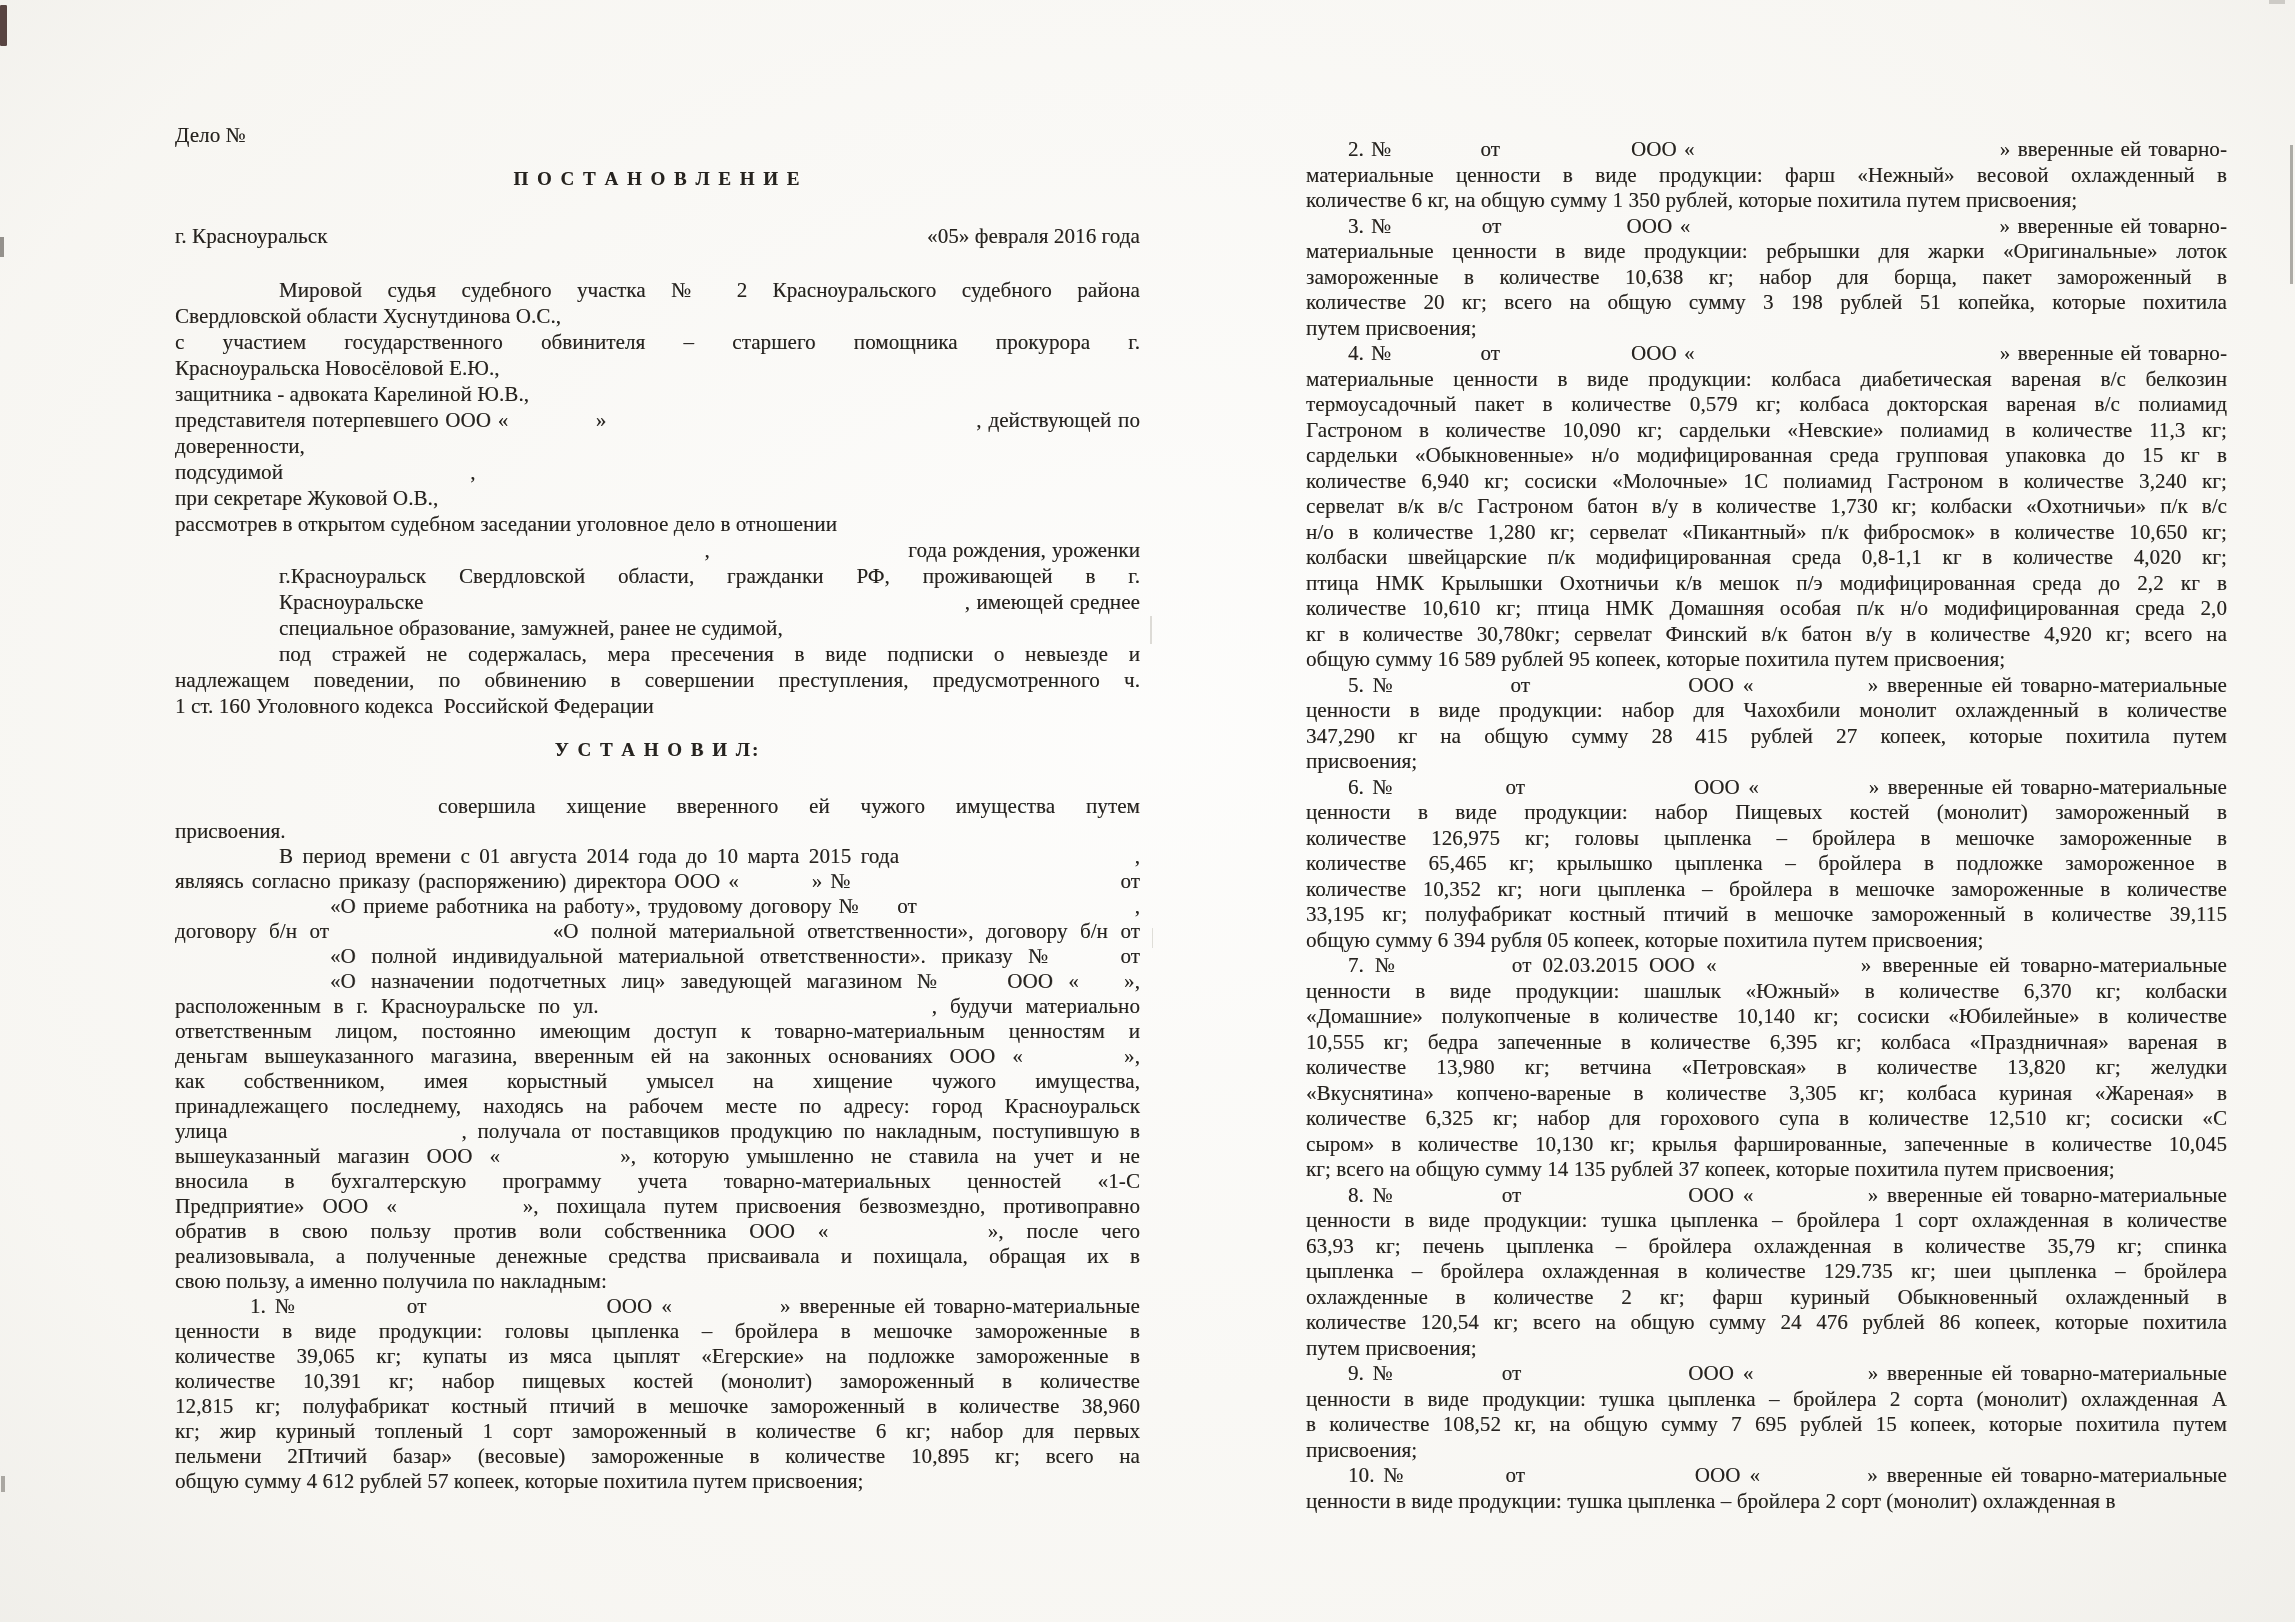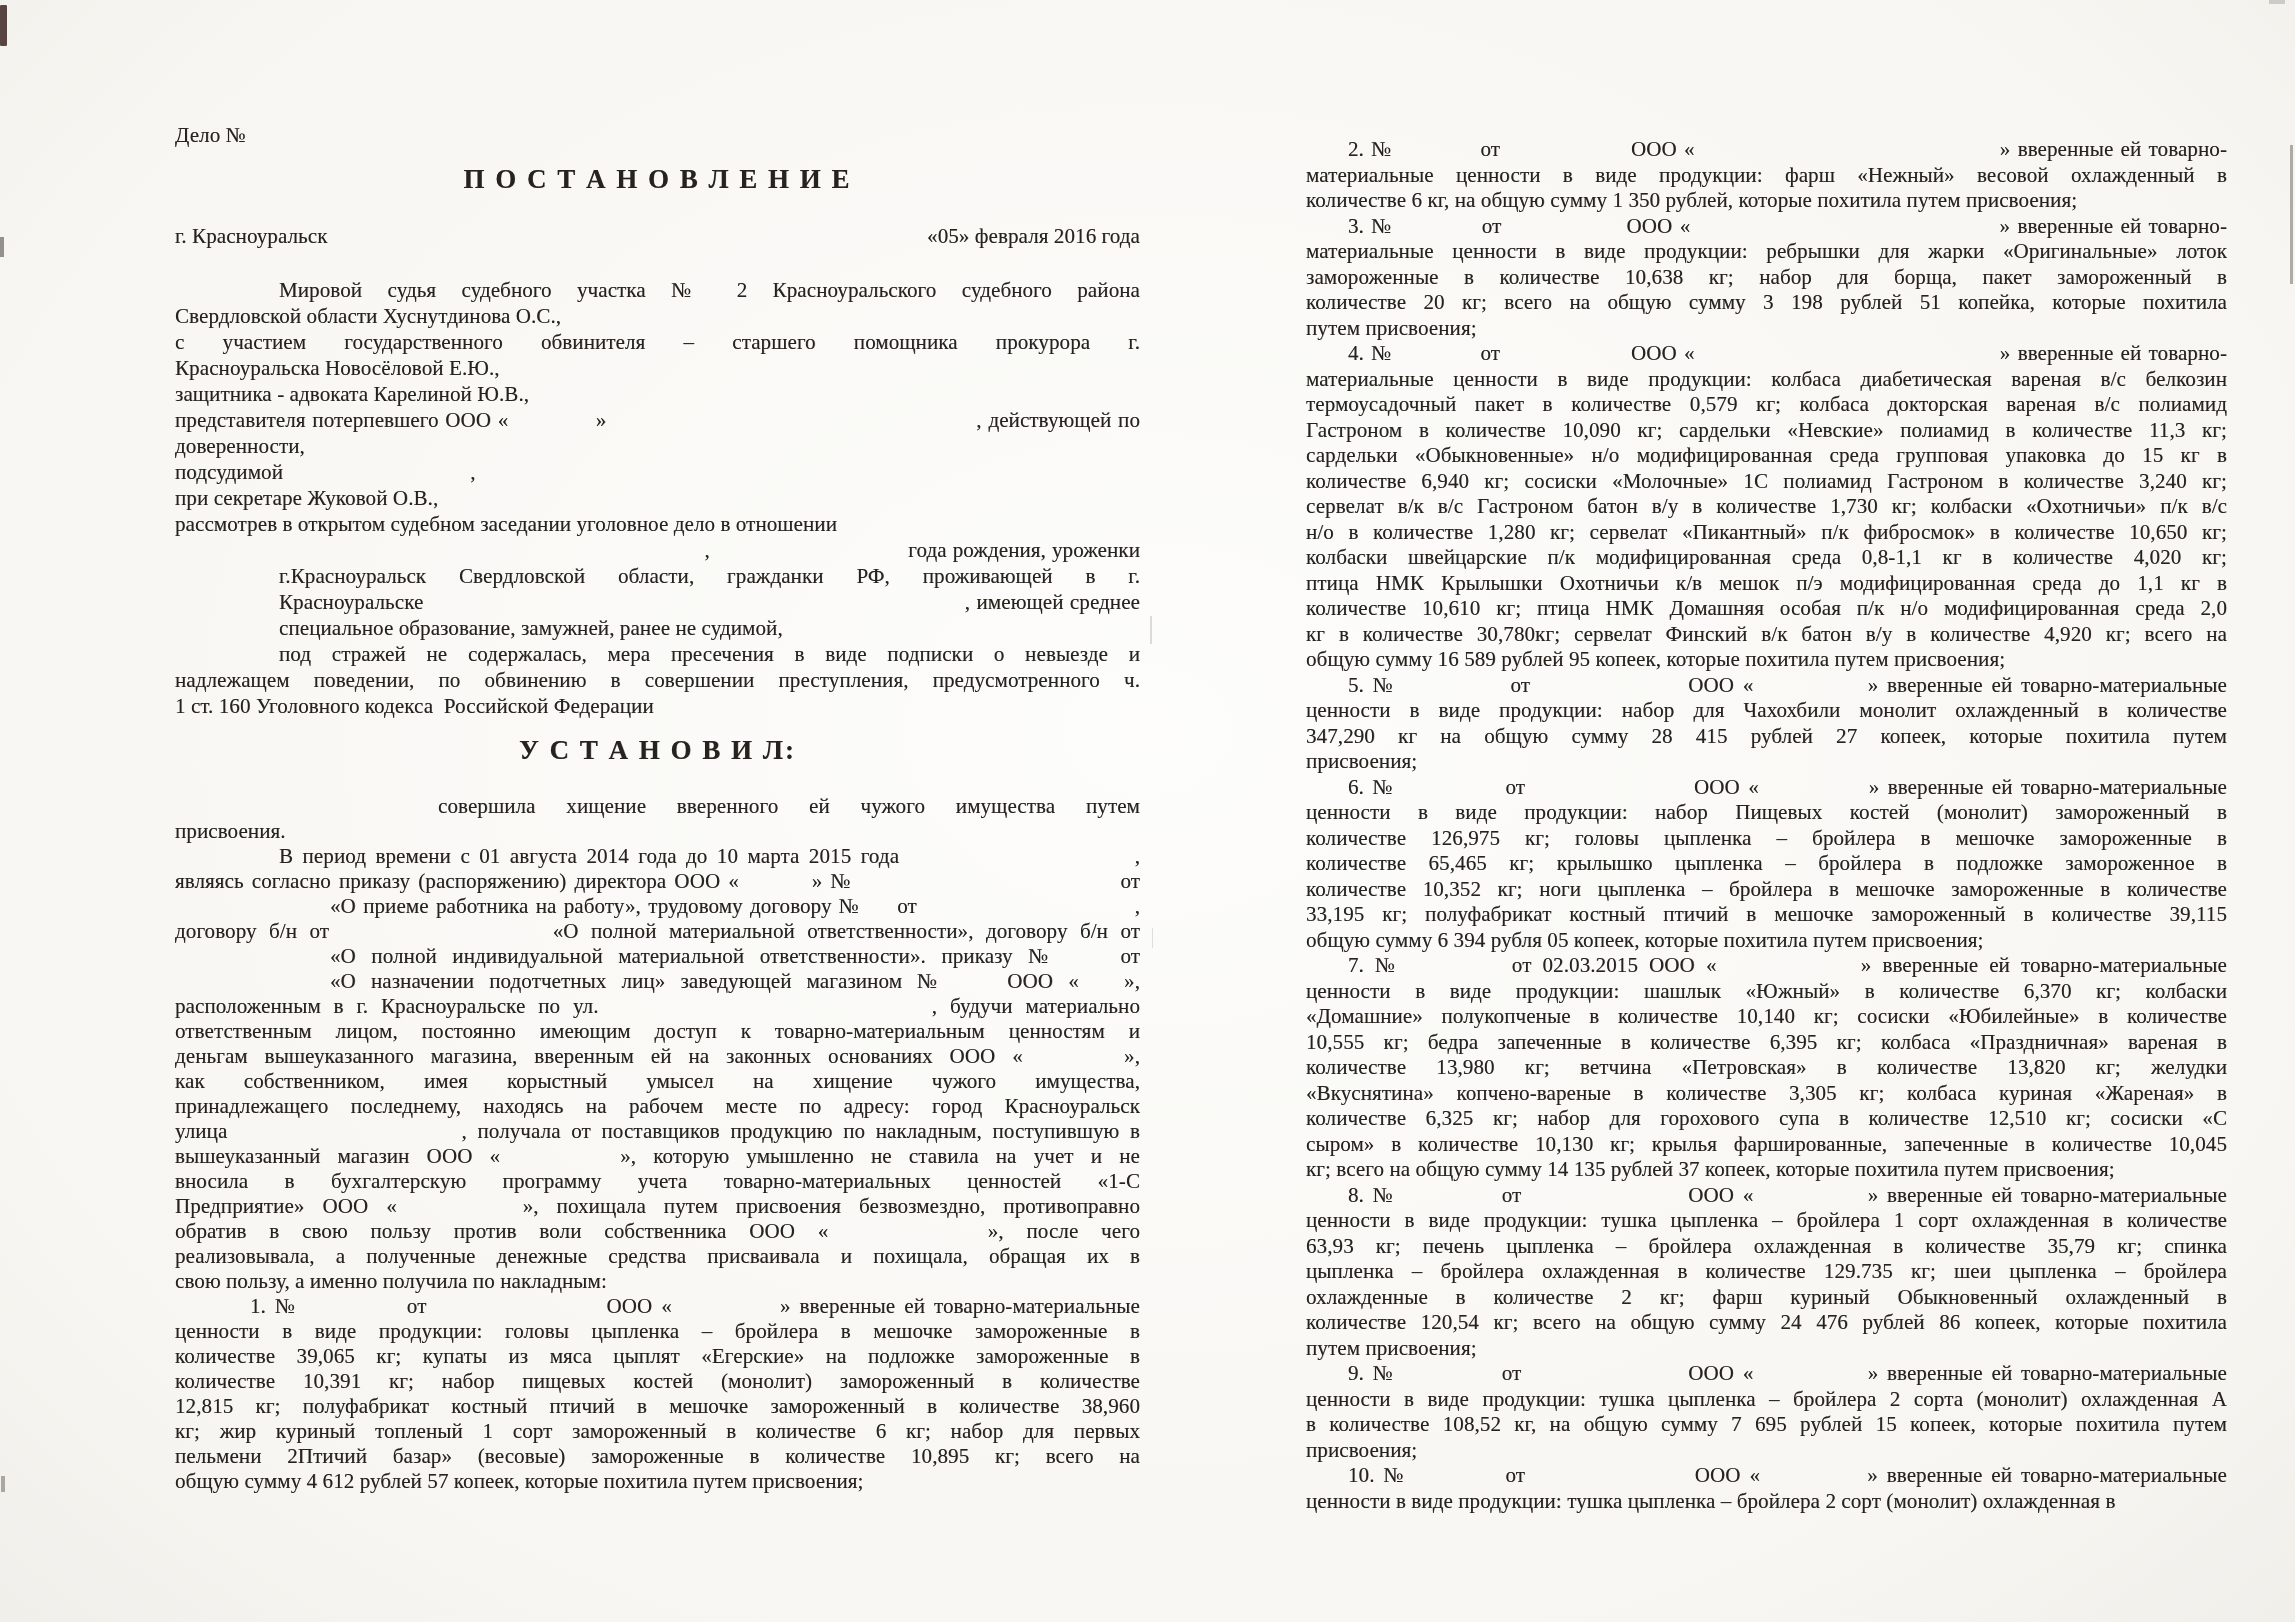--- a/index.html
+++ b/index.html
@@ -16,21 +16,21 @@
   .line{
     font-size:21px;line-height:26px;
     white-space:pre-wrap;
     text-align:justify;text-align-last:justify;
     letter-spacing:0.1px;
     text-shadow:0.3px 0.3px 0.5px rgba(45,40,34,.45);
   }
   #pageR .line{line-height:25.5px}
   #pageL .line.t{line-height:25px}
   .line.l{text-align:center;text-align-last:left}
-  .line.c{text-align:left;text-align-last:center;font-weight:700;font-size:27px;letter-spacing:2px}
+  .line.c{text-align:left;text-align-last:center;font-weight:700;font-size:19px;letter-spacing:2px}
   .line.split{display:flex;justify-content:space-between;text-align:left;text-align-last:left}
   .i1{text-indent:75px}
   .i2{text-indent:104px}
   .i3{text-indent:155px}
   .i4{text-indent:263px}
   .r1{text-indent:42px}
   
   .art{position:absolute;}
   #art-left-top{left:0;top:5.2px;width:6.5px;height:41px;background:#3c2622;opacity:.85;border-radius:1.3px}
   #art-left-mid{left:0;top:237px;width:3.9px;height:19.6px;background:#6b6761;opacity:.7}
@@ -109,21 +109,21 @@
         <div class="line l">путем присвоения;</div>
         <div class="line r1 j">4. №&nbsp;&nbsp;&nbsp;&nbsp;&nbsp;&nbsp;&nbsp;&nbsp;&nbsp;&nbsp;&nbsp;&nbsp;от&nbsp;&nbsp;&nbsp;&nbsp;&nbsp;&nbsp;&nbsp;&nbsp;&nbsp;&nbsp;&nbsp;&nbsp;&nbsp;&nbsp;&nbsp;&nbsp;&nbsp;&nbsp;ООО «&nbsp;&nbsp;&nbsp;&nbsp;&nbsp;&nbsp;&nbsp;&nbsp;&nbsp;&nbsp;&nbsp;&nbsp;&nbsp;&nbsp;&nbsp;&nbsp;&nbsp;&nbsp;&nbsp;&nbsp;&nbsp;&nbsp;&nbsp;&nbsp;&nbsp;&nbsp;&nbsp;&nbsp;&nbsp;&nbsp;&nbsp;&nbsp;&nbsp;&nbsp;&nbsp;&nbsp;&nbsp;&nbsp;&nbsp;&nbsp;&nbsp;&nbsp;» вверенные ей товарно-</div>
         <div class="line j">материальные ценности в виде продукции: колбаса диабетическая вареная в/с белкозин</div>
         <div class="line j">термоусадочный пакет в количестве 0,579 кг; колбаса докторская вареная в/с полиамид</div>
         <div class="line j">Гастроном в количестве 10,090 кг; сардельки «Невские» полиамид в количестве 11,3 кг;</div>
         <div class="line j">сардельки «Обыкновенные» н/о модифицированная среда групповая упаковка до 15 кг в</div>
         <div class="line j">количестве 6,940 кг; сосиски «Молочные» 1С полиамид Гастроном в количестве 3,240 кг;</div>
         <div class="line j">сервелат в/к в/с Гастроном батон в/у в количестве 1,730 кг; колбаски «Охотничьи» п/к в/с</div>
         <div class="line j">н/о в количестве 1,280 кг; сервелат «Пикантный» п/к фибросмок» в количестве 10,650 кг;</div>
         <div class="line j">колбаски швейцарские п/к модифицированная среда 0,8-1,1 кг в количестве 4,020 кг;</div>
-        <div class="line j">птица НМК Крылышки Охотничьи к/в мешок п/э модифицированная среда до 1,1 кг в</div>
+        <div class="line j">птица НМК Крылышки Охотничьи к/в мешок п/э модифицированная среда до 2,2 кг в</div>
         <div class="line j">количестве 10,610 кг; птица НМК Домашняя особая п/к н/о модифицированная среда 2,0</div>
         <div class="line j">кг в количестве 30,780кг; сервелат Финский в/к батон в/у в количестве 4,920 кг; всего на</div>
         <div class="line l">общую сумму 16 589 рублей 95 копеек, которые похитила путем присвоения;</div>
         <div class="line r1 j">5. №&nbsp;&nbsp;&nbsp;&nbsp;&nbsp;&nbsp;&nbsp;&nbsp;&nbsp;&nbsp;&nbsp;&nbsp;&nbsp;от&nbsp;&nbsp;&nbsp;&nbsp;&nbsp;&nbsp;&nbsp;&nbsp;&nbsp;&nbsp;&nbsp;&nbsp;&nbsp;&nbsp;&nbsp;&nbsp;&nbsp;&nbsp;ООО «&nbsp;&nbsp;&nbsp;&nbsp;&nbsp;&nbsp;&nbsp;&nbsp;&nbsp;&nbsp;&nbsp;&nbsp;&nbsp;» вверенные ей товарно-материальные</div>
         <div class="line j">ценности в виде продукции: набор для Чахохбили монолит охлажденный в количестве</div>
         <div class="line j">347,290 кг на общую сумму 28 415 рублей 27 копеек, которые похитила путем</div>
         <div class="line l">присвоения;</div>
         <div class="line r1 j">6. №&nbsp;&nbsp;&nbsp;&nbsp;&nbsp;&nbsp;&nbsp;&nbsp;&nbsp;&nbsp;&nbsp;&nbsp;&nbsp;от&nbsp;&nbsp;&nbsp;&nbsp;&nbsp;&nbsp;&nbsp;&nbsp;&nbsp;&nbsp;&nbsp;&nbsp;&nbsp;&nbsp;&nbsp;&nbsp;&nbsp;&nbsp;&nbsp;&nbsp;ООО «&nbsp;&nbsp;&nbsp;&nbsp;&nbsp;&nbsp;&nbsp;&nbsp;&nbsp;&nbsp;&nbsp;&nbsp;&nbsp;» вверенные ей товарно-материальные</div>
         <div class="line j">ценности в виде продукции: набор Пищевых костей (монолит) замороженный в</div>
         <div class="line j">количестве 126,975 кг; головы цыпленка – бройлера в мешочке замороженные в</div>

